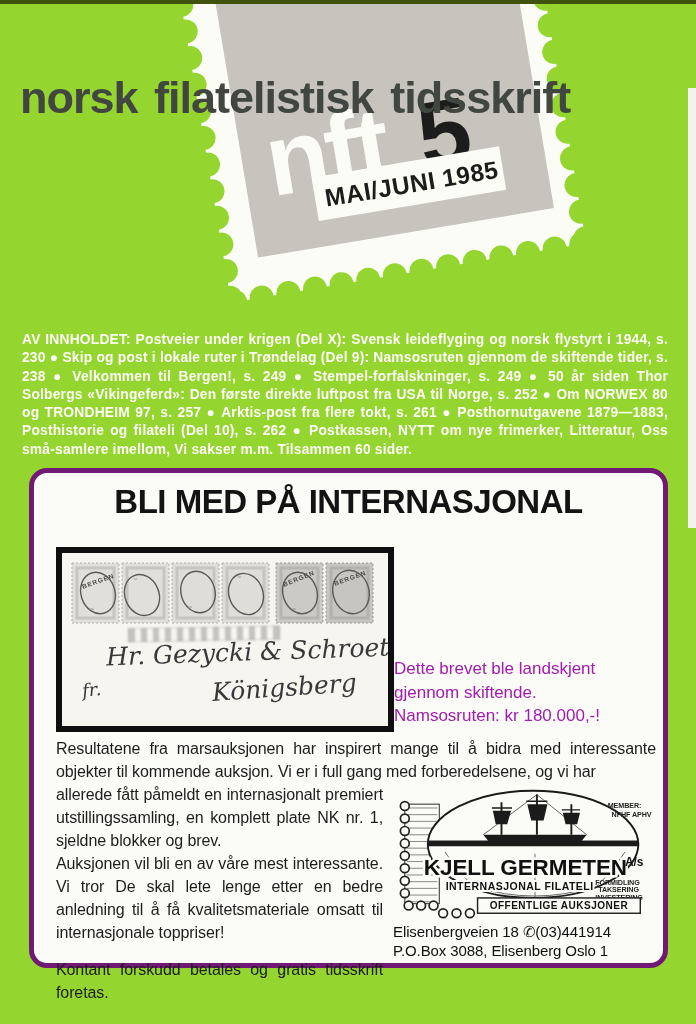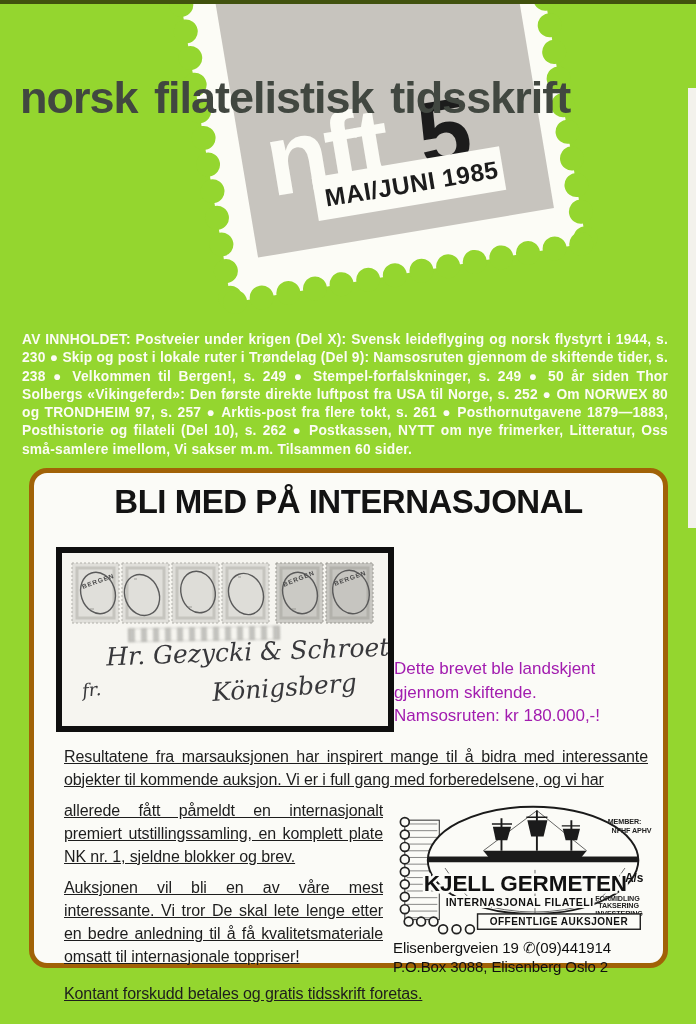--- a/index.html
+++ b/index.html
@@ -30,21 +30,21 @@
   
   .contents-block{
     position:absolute;left:22px;top:331px;width:646px;z-index:2;
     color:#fcfcf4;font-size:13.8px;font-weight:bold;line-height:18.3px;
     text-align:justify;letter-spacing:.2px;
   }
 
   
   .ad-box{
     position:absolute;left:29px;top:468px;width:639px;height:500px;box-sizing:border-box;
-    background:#fbfbf7;border:5px solid #a16207;border-radius:18px;z-index:3;
+    background:#fbfbf7;border:5px solid #701a75;border-radius:18px;z-index:3;
   }
   .ad-headline{margin-top:12px;text-align:center;color:#131313;
     font-size:33px;font-weight:bold;letter-spacing:-.5px;line-height:1.04;}
 
   .envelope-frame{
     position:absolute;left:22px;top:74px;width:338px;height:185px;box-sizing:border-box;
     background:#0f0f0f;padding:6px;
   }
   .envelope-inner{position:relative;width:326px;height:173px;background:#f6f5f0;overflow:hidden;}
   .env-stamps{position:absolute;left:8px;top:6px;}
@@ -62,21 +62,21 @@
 
   .ad-caption{
     position:absolute;left:360px;top:184px;width:258px;
     font-size:17px;line-height:23.5px;color:#a21caf;
   }
 
   .ad-body{
     position:absolute;left:22px;top:264px;width:600px;
     font-size:16px;line-height:23px;color:#1d1d1d;text-align:justify;letter-spacing:-.1px;
   }
-  .ad-body p{margin:8px;text-decoration:underline;}
+  .ad-body p{margin:0;}
   .ad-body .par-gap{margin-top:14px;}
 
   .logo-float{float:right;width:265px;margin:2px 0 2px 8px;}
   .logo-float svg{display:block;}
   .logo-small{font-size:7.5px;font-weight:bold;fill:#222;}
   .logo-company{font-size:23.5px;font-weight:bold;fill:#111;paint-order:stroke;stroke:#fbfbf7;stroke-width:5px;}
   .logo-suffix{font-size:12.5px;font-weight:bold;fill:#111;}
   .logo-tagline{font-size:11px;font-weight:bold;fill:#111;letter-spacing:.5px;paint-order:stroke;stroke:#fbfbf7;stroke-width:4px;}
   .logo-banner-text{font-size:10.5px;font-weight:bold;fill:#111;letter-spacing:.5px;}
   .ring-black{stroke:#222;stroke-width:11;stroke-linecap:round;stroke-dasharray:0 13;fill:none;}
@@ -206,22 +206,22 @@
             <text class="logo-tagline" x="134" y="110" text-anchor="middle">INTERNASJONAL FILATELI</text>
             <text class="logo-small" x="213" y="104">FORMIDLING</text>
             <text class="logo-small" x="216" y="112">TAKSERING</text>
             <text class="logo-small" x="213" y="120">INVESTERING</text>
             <rect x="90" y="118" width="170" height="16" fill="#fbfbf7" stroke="#222" stroke-width="1.5"></rect>
             <text class="logo-banner-text" x="175" y="130" text-anchor="middle">OFFENTLIGE AUKSJONER</text>
             <line class="ring-black2" x1="54" y1="134" x2="88" y2="134"></line>
             <line class="ring-white2" x1="54" y1="134" x2="88" y2="134"></line>
           </svg>
           <div class="logo-address">
-            <div><span>Elisenbergveien 19</span> <span>✆</span><span>(09)441914</span></div>
-            <div>P.O.Box 3088, Elisenberg Oslo 2</div>
+            <div><span>Elisenbergveien 18</span> <span>✆</span><span>(03)441914</span></div>
+            <div>P.O.Box 3088, Elisenberg Oslo 1</div>
           </div>
         </div>
         <p>allerede fått påmeldt en internasjonalt premiert utstillingssamling, en komplett plate NK nr. 1, sjeldne blokker og brev.</p>
         <p>Auksjonen vil bli en av våre mest interessante. Vi tror De skal lete lenge etter en bedre anledning til å få kvalitetsmateriale omsatt til internasjonale toppriser!</p>
         <p class="par-gap">Kontant forskudd betales og gratis tidsskrift foretas.</p>
       </div>
     </div>
   </div>
 </div>
 

